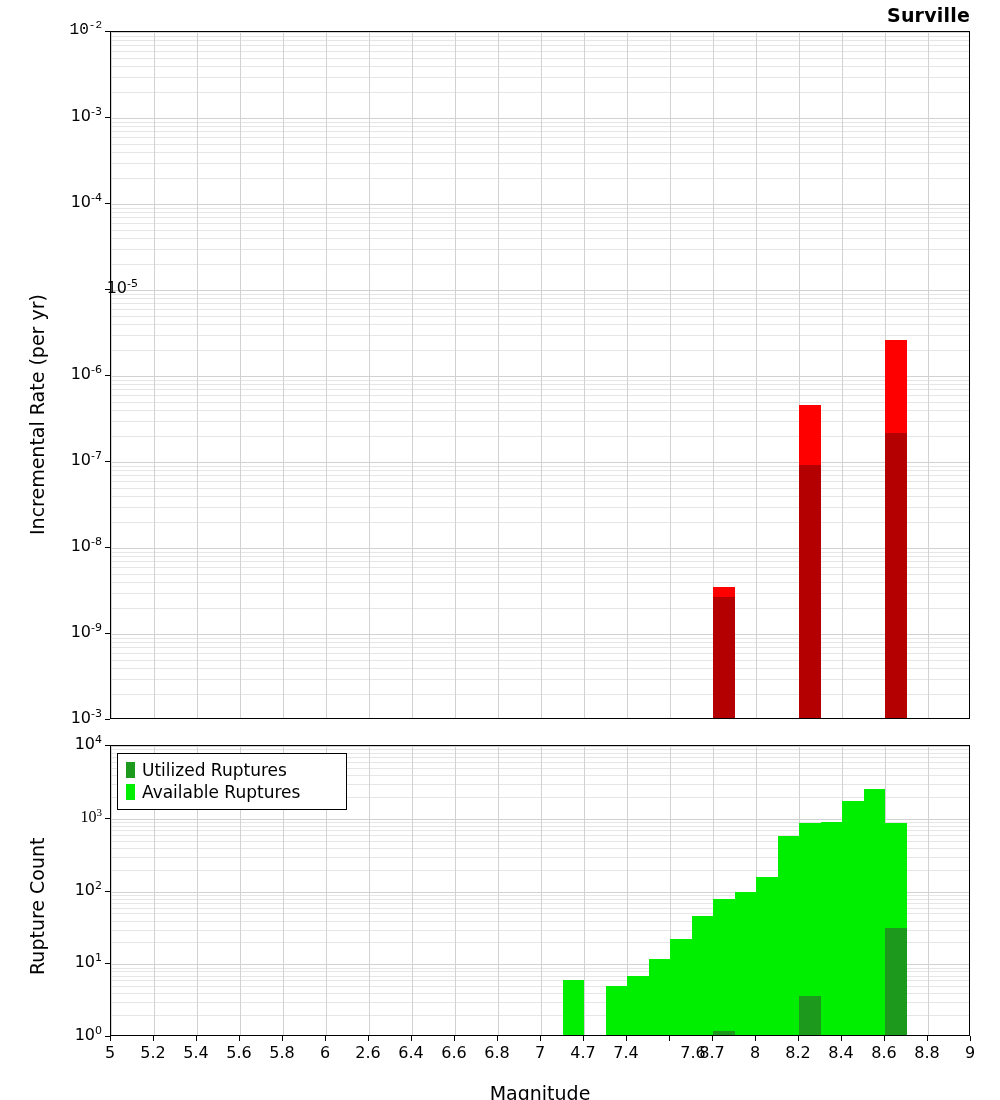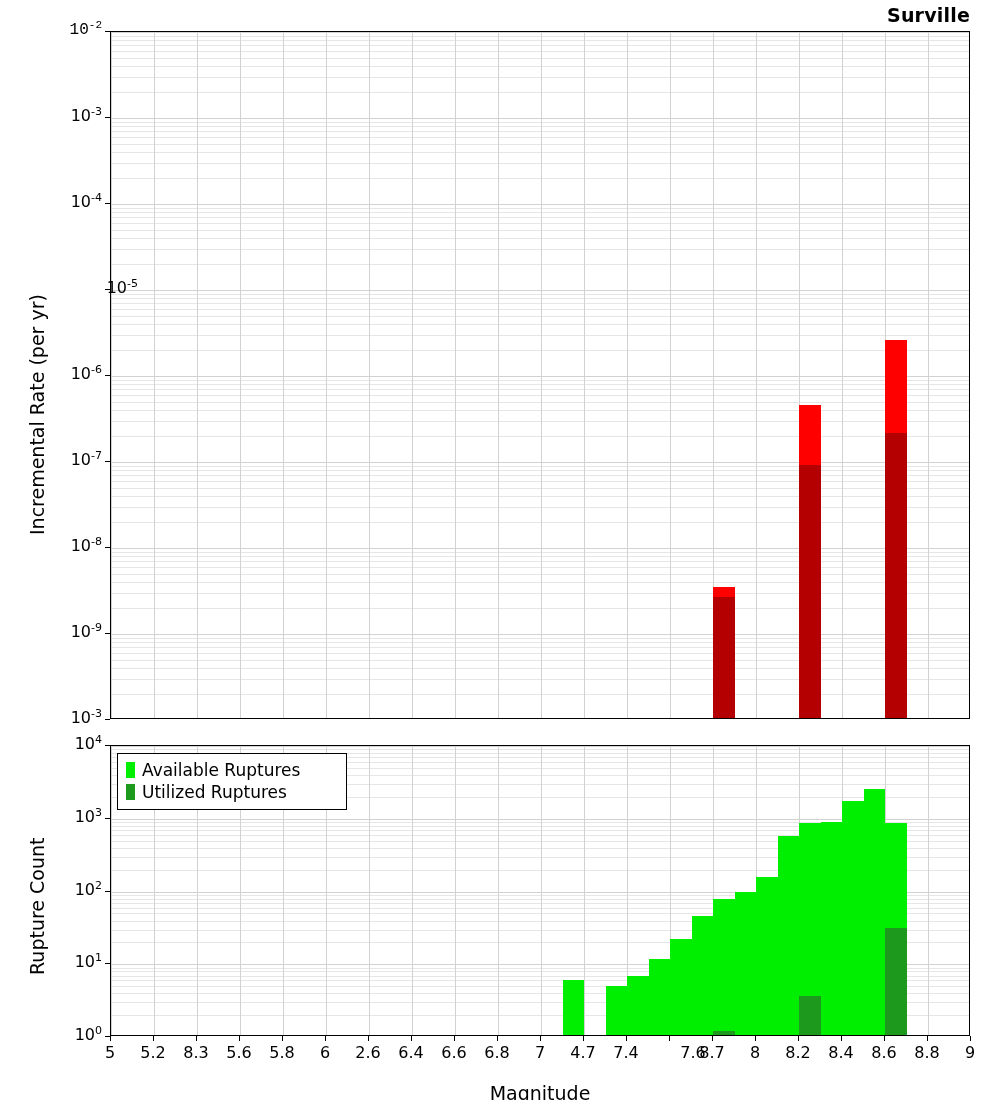--- a/index.html
+++ b/index.html
@@ -354,34 +354,34 @@
         <div class="bar" style="left: 752.5px; width: 21.5px; top: 43.2px; height: 247.8px; background: rgb(0, 238, 0); z-index: 2;"></div>
         <div class="bar" style="left: 774px; width: 21.5px; top: 76.8px; height: 214.2px; background: rgb(0, 238, 0); z-index: 2;"></div>
         <div class="bar" style="left: 602px; width: 21.5px; top: 285.2px; height: 5.8px; background: rgb(29, 154, 29); z-index: 3;"></div>
         <div class="bar" style="left: 688px; width: 21.5px; top: 249.7px; height: 41.3px; background: rgb(29, 154, 29); z-index: 3;"></div>
         <div class="bar" style="left: 774px; width: 21.5px; top: 181.5px; height: 109.5px; background: rgb(29, 154, 29); z-index: 3;"></div>
       </div>
   </div>
   <div id="ticks-bottom">
       <div class="ytick" style="width: 102px; left: 0px; top: 736px;">10<sup>4</sup></div>
       <div class="tickmark-y" style="left: 105px; top: 745px; width: 5px;"></div>
-      <div class="ytick" style="width: 102px; left: 0px; top: 808.75px;">10<sup>3</sup></div>
+      <div class="ytick" style="width: 102px; left: 0px; top: 808.75px; font-family: Liberation Serif, serif;">10<sup>3</sup></div>
       <div class="tickmark-y" style="left: 105px; top: 817.8px; width: 5px;"></div>
       <div class="ytick" style="width: 102px; left: 0px; top: 881.5px;">10<sup>2</sup></div>
       <div class="tickmark-y" style="left: 105px; top: 890.5px; width: 5px;"></div>
       <div class="ytick" style="width: 102px; left: 0px; top: 954.25px;">10<sup>1</sup></div>
       <div class="tickmark-y" style="left: 105px; top: 963.3px; width: 5px;"></div>
       <div class="ytick" style="width: 102px; left: 0px; top: 1027px;">10<sup>0</sup></div>
       <div class="tickmark-y" style="left: 105px; top: 1036px; width: 5px;"></div>
       <div class="tickmark-x" style="left: 110px; top: 1036px; height: 5px;"></div>
       <div class="xtick" style="left: 80px; width: 60px; top: 1045px;">5</div>
       <div class="tickmark-x" style="left: 153px; top: 1036px; height: 5px;"></div>
       <div class="xtick" style="left: 123px; width: 60px; top: 1045px;">5.2</div>
       <div class="tickmark-x" style="left: 196px; top: 1036px; height: 5px;"></div>
-      <div class="xtick" style="left: 166px; width: 60px; top: 1045px;">8.3</div>
+      <div class="xtick" style="left: 166px; width: 60px; top: 1045px;">5.4</div>
       <div class="tickmark-x" style="left: 239px; top: 1036px; height: 5px;"></div>
       <div class="xtick" style="left: 209px; width: 60px; top: 1045px;">5.6</div>
       <div class="tickmark-x" style="left: 282px; top: 1036px; height: 5px;"></div>
       <div class="xtick" style="left: 252px; width: 60px; top: 1045px;">5.8</div>
       <div class="tickmark-x" style="left: 325px; top: 1036px; height: 5px;"></div>
       <div class="xtick" style="left: 295px; width: 60px; top: 1045px;">6</div>
       <div class="tickmark-x" style="left: 368px; top: 1036px; height: 5px;"></div>
       <div class="xtick" style="left: 338px; width: 60px; top: 1045px;">2.6</div>
       <div class="tickmark-x" style="left: 411px; top: 1036px; height: 5px;"></div>
       <div class="xtick" style="left: 381px; width: 60px; top: 1045px;">6.4</div>
@@ -410,24 +410,24 @@
       <div class="tickmark-x" style="left: 927px; top: 1036px; height: 5px;"></div>
       <div class="xtick" style="left: 897px; width: 60px; top: 1045px;">8.8</div>
       <div class="tickmark-x" style="left: 970px; top: 1036px; height: 5px;"></div>
       <div class="xtick" style="left: 940px; width: 60px; top: 1045px;">9</div>
     </div>
 
   <div class="ylabel" id="ylabel-bottom" style="left: 26px; top: 974.5px;">Rupture Count</div>
 
   <div class="legend" id="legend-bottom" style="left: 117px; top: 753px; width: 230px;">
       <div class="legend-row">
+        <span class="legend-swatch" style="background: rgb(29, 154, 29);"></span>
+        <span class="legend-text">Utilized Ruptures</span>
+      </div>
+      <div class="legend-row">
         <span class="legend-swatch" style="background: rgb(0, 238, 0);"></span>
         <span class="legend-text">Available Ruptures</span>
       </div>
-      <div class="legend-row">
-        <span class="legend-swatch" style="background: rgb(29, 154, 29);"></span>
-        <span class="legend-text">Utilized Ruptures</span>
-      </div>
     </div>
 
   <div class="xlabel" id="xlabel" style="top: 1074px; margin-top: 8px;">Magnitude</div>
 
 </div>
 
 </body></html>

